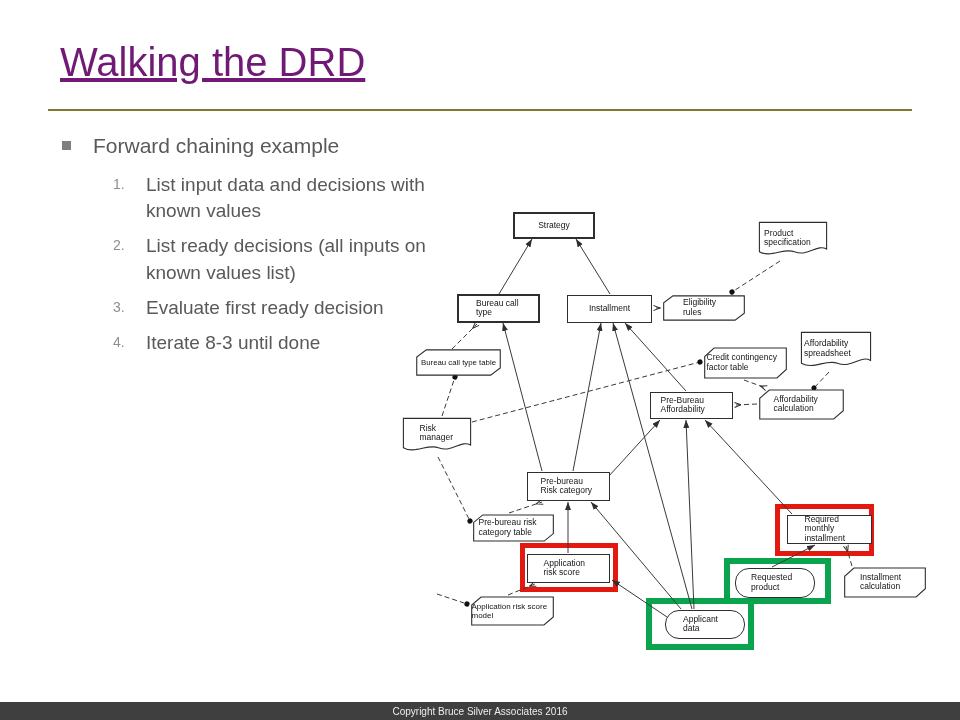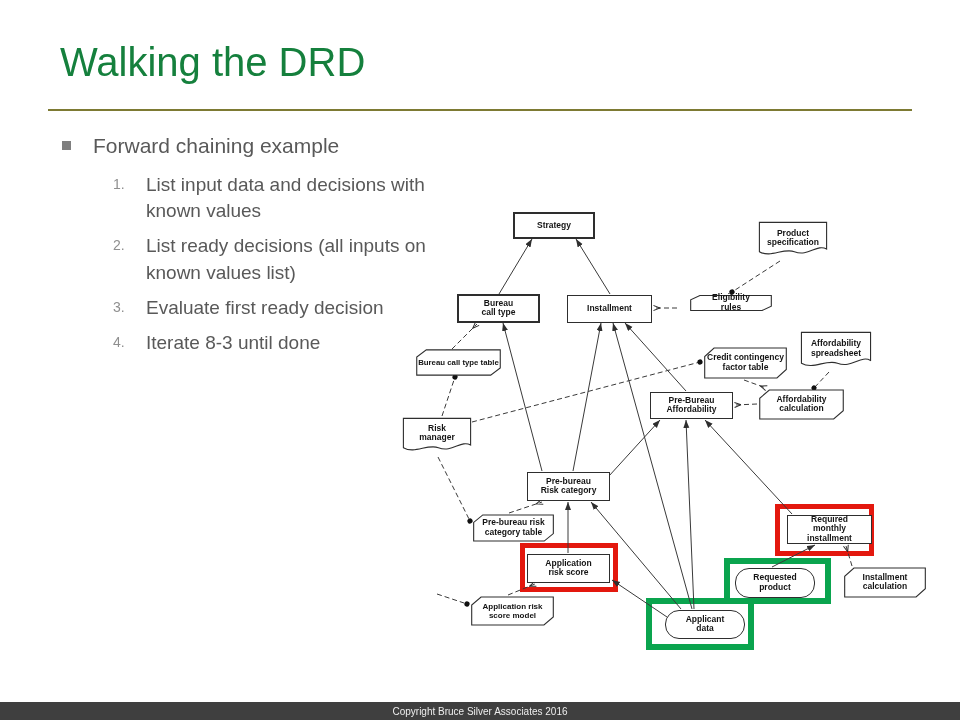--- a/index.html
+++ b/index.html
@@ -1,20 +1,20 @@
 <!DOCTYPE html>
 <html><head>
 <meta charset="utf-8">
 <style>
   html,body{margin:0;padding:0;background:#fff;}
   .slide{position:relative;width:960px;height:720px;background:#fff;overflow:hidden;
          font-family:"Liberation Sans",sans-serif;color:#595959;}
 
   
-  .title{position:absolute;left:60px;top:40px;font-size:40px;font-weight:400;color:#15803d;letter-spacing:0;}
+  .title{position:absolute;left:60px;top:40px;font-size:40px;font-weight:400;color:#701a75;letter-spacing:0;text-decoration:underline;}
   .logo{position:absolute;right:50px;top:26px;white-space:nowrap;}
   .logo .method{font-family:"Liberation Serif",serif;font-variant:small-caps;font-size:17px;
                 letter-spacing:3px;color:#8c8c8c;}
   .logo .amp,.logo .stylename{font-family:"DejaVu Serif",serif;font-style:italic;color:#8f9140;}
   .logo .amp{font-size:15px;}
   .logo .stylename{font-size:19px;}
   .rule{position:absolute;left:48px;right:48px;top:109px;border-top:2px solid #7d7a33;height:0;}
 
   
   .content{position:absolute;left:62px;top:134px;width:360px;}
@@ -37,21 +37,21 @@
   .hl.red{border:5px solid #e3180e;}
   .hl.green{border:6px solid #0aa44e;}
 
   .node{position:absolute;z-index:3;box-sizing:border-box;font-size:8.5px;color:#141414;}
   .node.decision{background:#fff;border:1.2px solid #2e2e2e;}
   .node.decision.bold{border-width:2.4px;}
   .node.input{background:#fff;border:1.2px solid #2e2e2e;border-radius:14px;}
   .node.bkm svg,.node.ks svg{position:absolute;left:0;top:0;width:100%;height:100%;}
   .node .shape{fill:#fff;stroke:#2e2e2e;stroke-width:1.1;}
   .node .lbl{position:absolute;left:50%;top:50%;transform:translate(-50%,-50%);
-             text-align:center;line-height:1.14;white-space:normal;font-weight:bold;}
+             line-height:1.14;white-space:normal;}
   .node .lbl.tight{font-size:7.8px;white-space:nowrap;}
 
   
   .footer-bar{position:absolute;left:0;right:0;bottom:0;height:18px;background:#3f3f3f;
               display:flex;align-items:center;justify-content:center;}
   .footer-bar span{font-size:10px;color:#ededed;}
 </style>
 </head>
 <body>
 
@@ -127,21 +127,21 @@
     </div>
 
     <div class="node decision bold" style="left:62px;top:89px;width:83px;height:29px">
       <span class="lbl" style="width:45px">Bureau call type</span>
     </div>
 
     <div class="node decision" style="left:172px;top:90px;width:85px;height:28px">
       <span class="lbl">Installment</span>
     </div>
 
-    <div class="node bkm" style="left:294px;top:90px;width:84px;height:16px">
+    <div class="node bkm" style="left:267px;top:90px;width:84px;height:26px">
       <svg viewBox="0 0 100 60" preserveAspectRatio="none">
         <polygon class="shape" points="13,2 98,2 98,42 87,58 2,58 2,18" vector-effect="non-scaling-stroke"></polygon>
       </svg>
       <span class="lbl">Eligibility rules</span>
     </div>
 
     <div class="node ks" style="left:363px;top:16px;width:70px;height:40px">
       <svg viewBox="0 0 100 60" preserveAspectRatio="none">
         <path class="shape" d="M2,2 L98,2 L98,42 C84,34 72,54 52,46 C36,40 18,56 2,46 Z" vector-effect="non-scaling-stroke"></path>
       </svg>

